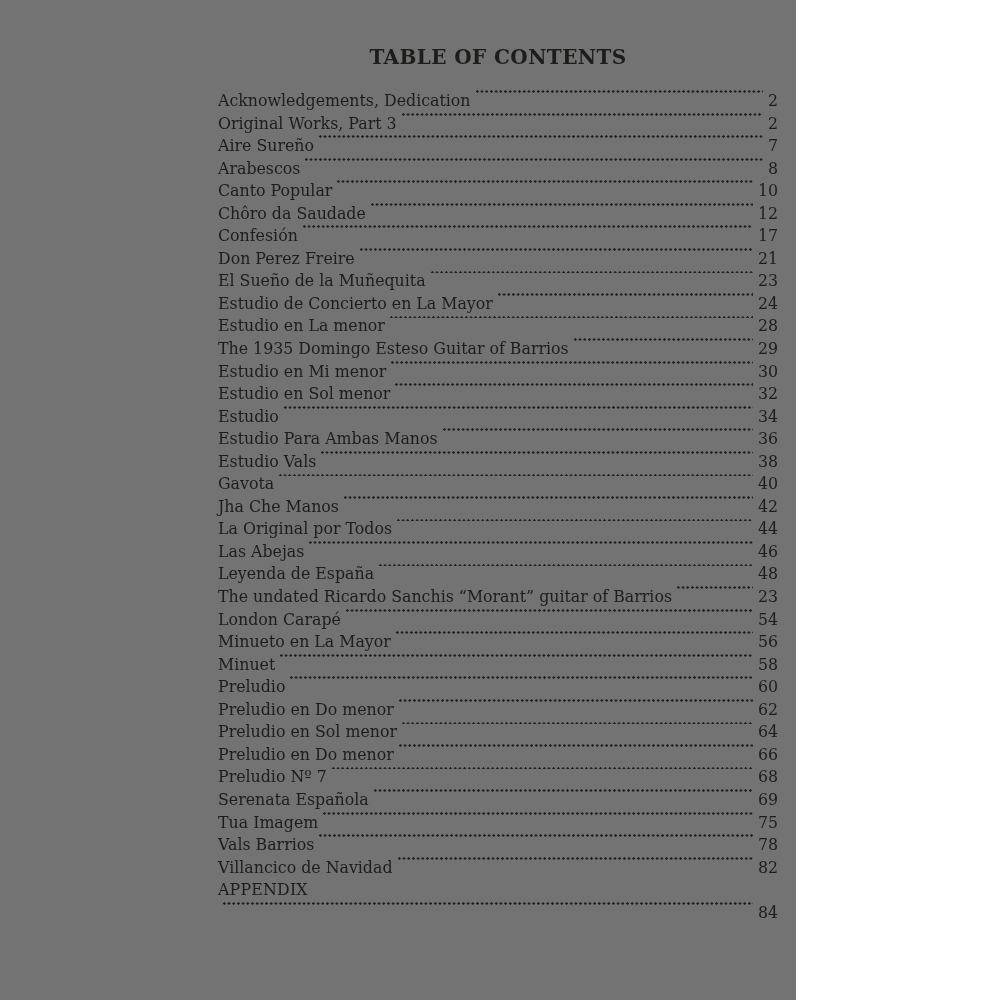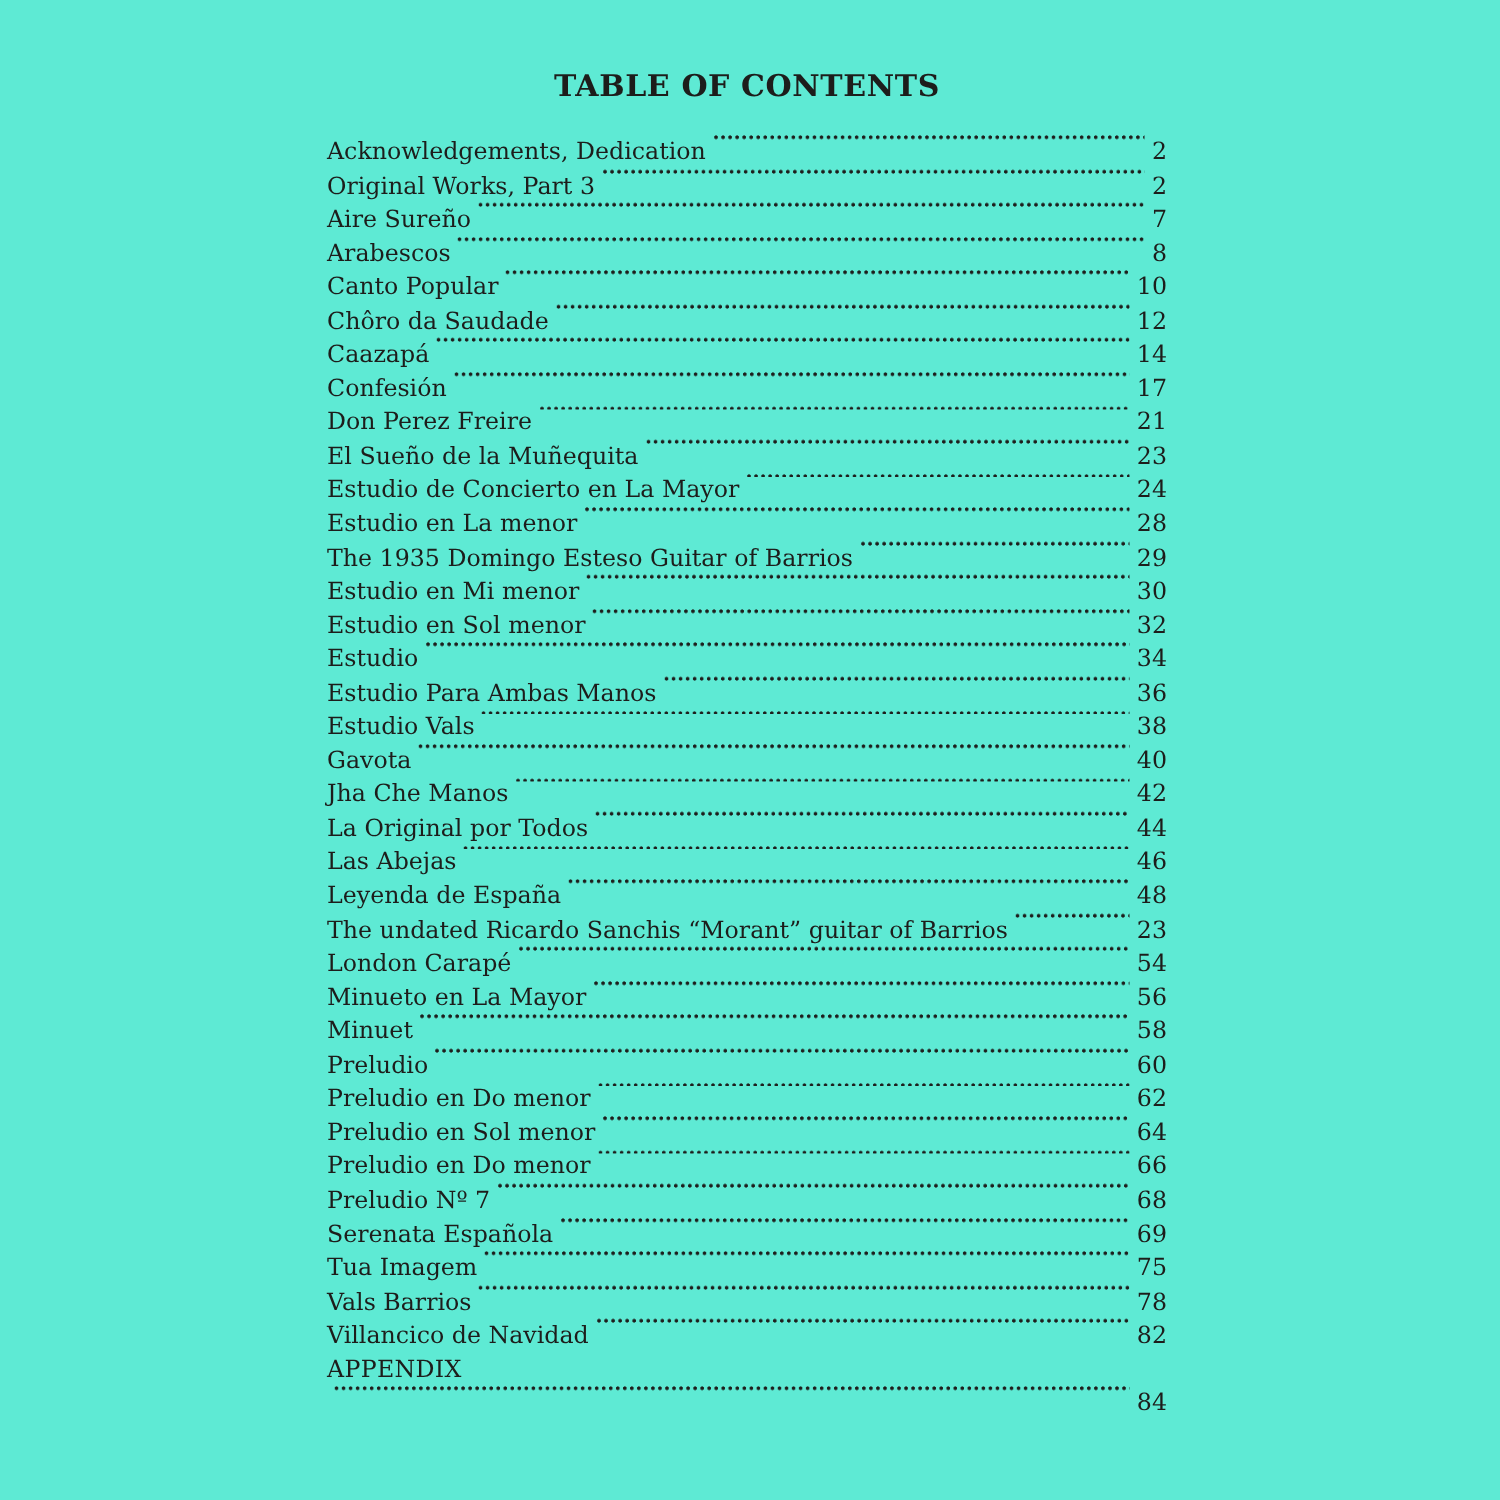--- a/index.html
+++ b/index.html
@@ -5,23 +5,23 @@
   html, body {
     margin: 0;
     padding: 0;
     background: #ffffff;
     width: 1000px;
     height: 1000px;
     overflow: hidden;
   }
   .page {
     position: relative;
-    width: 1000px;
+    width: 796px;
     height: 1000px;
-    background: #5eead4;
+    background: #737373;
     font-family: "DejaVu Serif", "Liberation Serif", serif;
     color: #1d1d1b;
   }
   .content {
     position: absolute;
     left: 218px;
     top: 44px;
     width: 560px;
   }
   .title {
@@ -96,25 +96,20 @@
           <span class="entry-title">Canto Popular</span>
           <span class="leader"></span>
           <span class="page-num">10</span>
         </div>
         <div class="row">
           <span class="entry-title">Chôro da Saudade</span>
           <span class="leader"></span>
           <span class="page-num">12</span>
         </div>
         <div class="row">
-          <span class="entry-title">Caazapá</span>
-          <span class="leader"></span>
-          <span class="page-num">14</span>
-        </div>
-        <div class="row">
           <span class="entry-title">Confesión</span>
           <span class="leader"></span>
           <span class="page-num">17</span>
         </div>
         <div class="row">
           <span class="entry-title">Don Perez Freire</span>
           <span class="leader"></span>
           <span class="page-num">21</span>
         </div>
         <div class="row">

